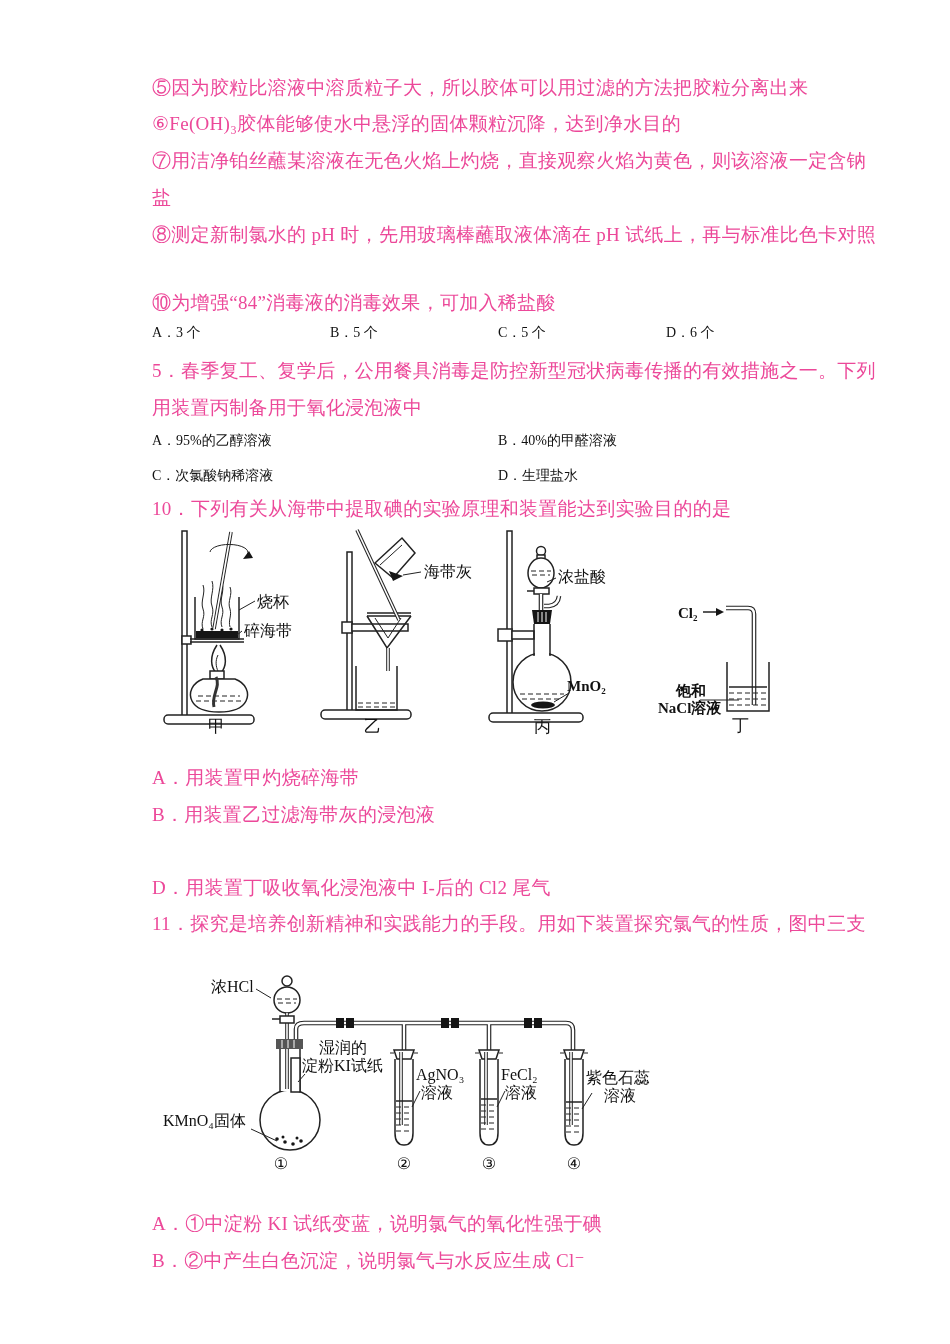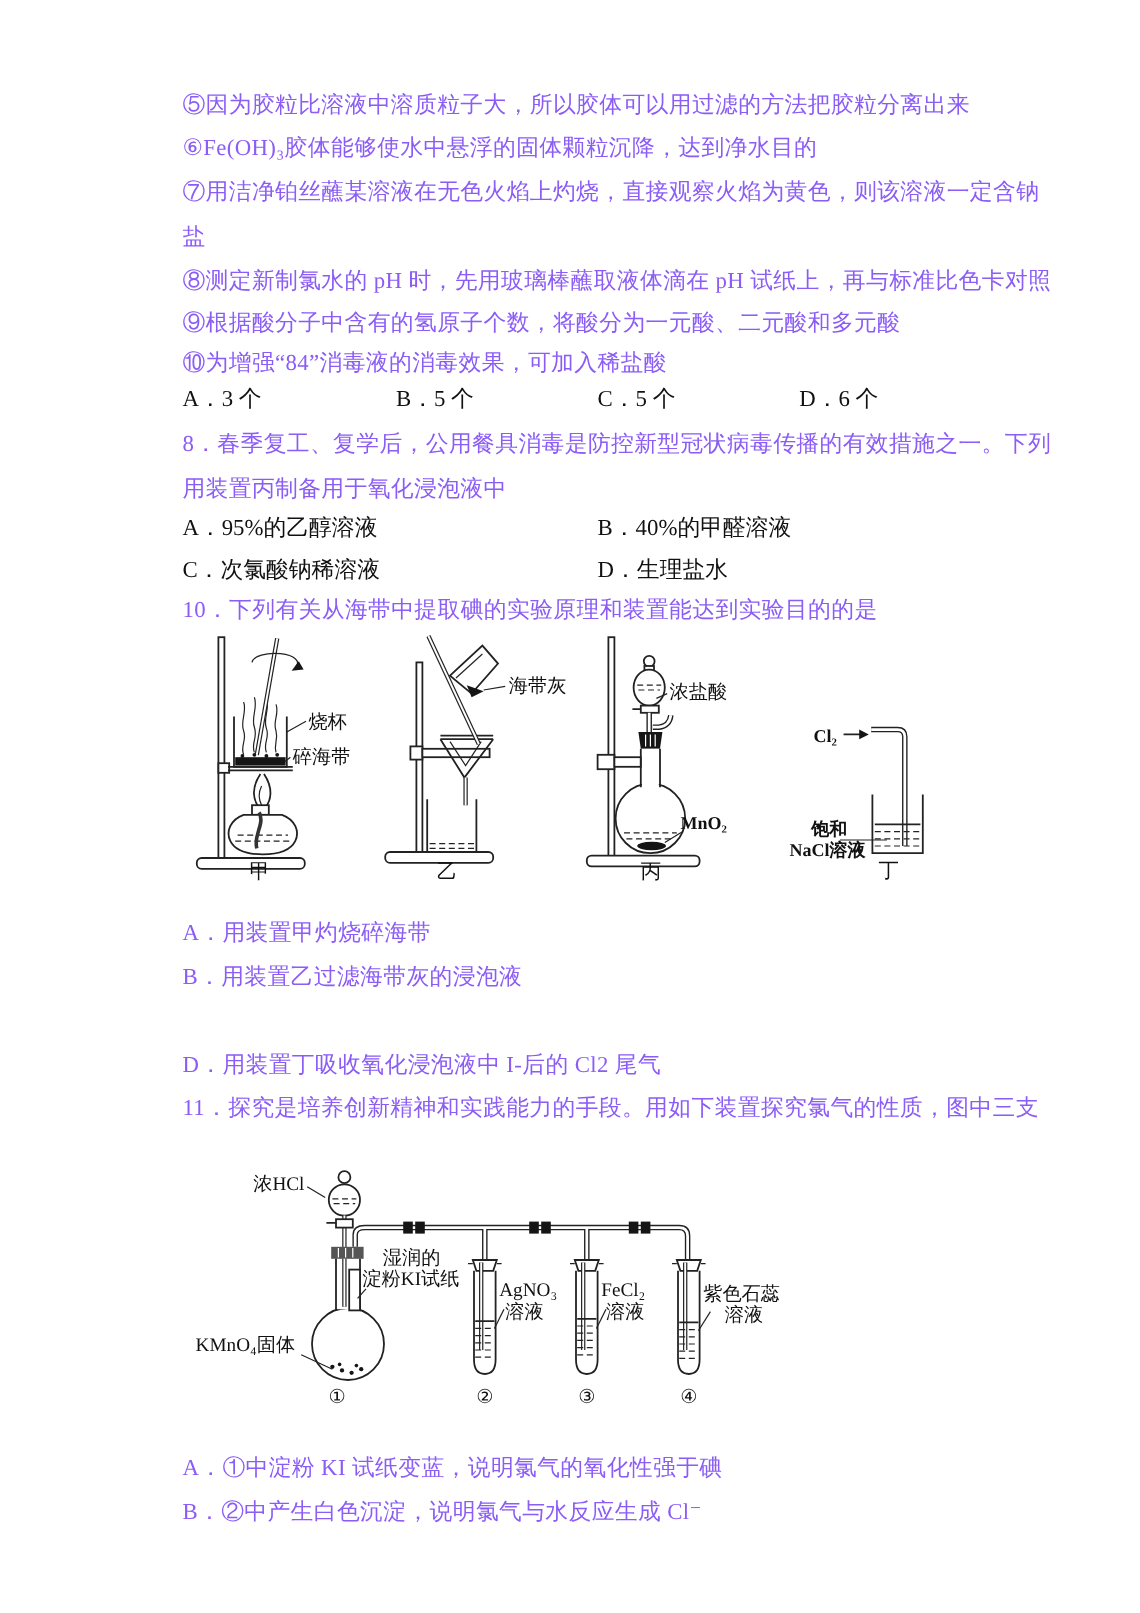--- a/index.html
+++ b/index.html
@@ -1,20 +1,20 @@
 <!DOCTYPE html>
 <html><head>
 <meta charset="utf-8">
 <style>
   html,body{margin:0;padding:0;background:#fff;}
   #page{position:relative;width:950px;height:1344px;background:#fff;overflow:hidden;
         font-family:"Liberation Serif","DejaVu Serif",serif;color:#111;}
   .line{position:absolute;left:152px;font-size:19px;line-height:23px;white-space:pre;
-        letter-spacing:0.3px;color:#8b5cf6;}
-  .opt{position:absolute;font-size:19px;line-height:23px;white-space:pre;color:#111;}
+        letter-spacing:0.3px;color:#ec4899;}
+  .opt{position:absolute;font-size:14px;line-height:23px;white-space:pre;color:#111;}
   svg{position:absolute;}
   svg text{font-family:"Liberation Serif","DejaVu Serif",serif;fill:#111;}
   .lab{font-size:16px;}
   .lab-b{font-size:15px;font-weight:bold;}
   .dev{font-size:17px;}
   .ln{stroke:#222;stroke-width:1.5;fill:none;}
   .thin{stroke:#222;stroke-width:1;fill:none;}
   .fillw{fill:#fff;stroke:#222;stroke-width:1.5;}
   .tube-o{stroke:#222;stroke-width:4.6;fill:none;stroke-linecap:butt;}
   .tube-i{stroke:#fff;stroke-width:2.3;fill:none;stroke-linecap:butt;}
@@ -26,29 +26,28 @@
 </head>
 <body>
 
 <div id="page">
 
   <div class="line" style="top:76px">⑤因为胶粒比溶液中溶质粒子大，所以胶体可以用过滤的方法把胶粒分离出来</div>
   <div class="line" style="top:112px">⑥Fe(OH)₃胶体能够使水中悬浮的固体颗粒沉降，达到净水目的</div>
   <div class="line" style="top:149px">⑦用洁净铂丝蘸某溶液在无色火焰上灼烧，直接观察火焰为黄色，则该溶液一定含钠</div>
   <div class="line" style="top:186px">盐</div>
   <div class="line" style="top:223px">⑧测定新制氯水的 pH 时，先用玻璃棒蘸取液体滴在 pH 试纸上，再与标准比色卡对照</div>
-  <div class="line" style="top:258px">⑨根据酸分子中含有的氢原子个数，将酸分为一元酸、二元酸和多元酸</div>
   <div class="line" style="top:291px">⑩为增强“84”消毒液的消毒效果，可加入稀盐酸</div>
 
   <span class="opt" style="left:152px;top:321px">A．3 个</span>
   <span class="opt" style="left:330px;top:321px">B．5 个</span>
   <span class="opt" style="left:498px;top:321px">C．5 个</span>
   <span class="opt" style="left:666px;top:321px">D．6 个</span>
 
-  <div class="line" style="top:359px">8．春季复工、复学后，公用餐具消毒是防控新型冠状病毒传播的有效措施之一。下列</div>
+  <div class="line" style="top:359px">5．春季复工、复学后，公用餐具消毒是防控新型冠状病毒传播的有效措施之一。下列</div>
   <div class="line" style="top:396px">用装置丙制备用于氧化浸泡液中</div>
   <span class="opt" style="left:152px;top:429px">A．95%的乙醇溶液</span>
   <span class="opt" style="left:498px;top:429px">B．40%的甲醛溶液</span>
   <span class="opt" style="left:152px;top:464px">C．次氯酸钠稀溶液</span>
   <span class="opt" style="left:498px;top:464px">D．生理盐水</span>
 
   <div class="line" style="top:497px">10．下列有关从海带中提取碘的实验原理和装置能达到实验目的的是</div>
 
   <svg style="left:140px;top:519px" width="690" height="232" viewBox="0 0 690 232">
 

